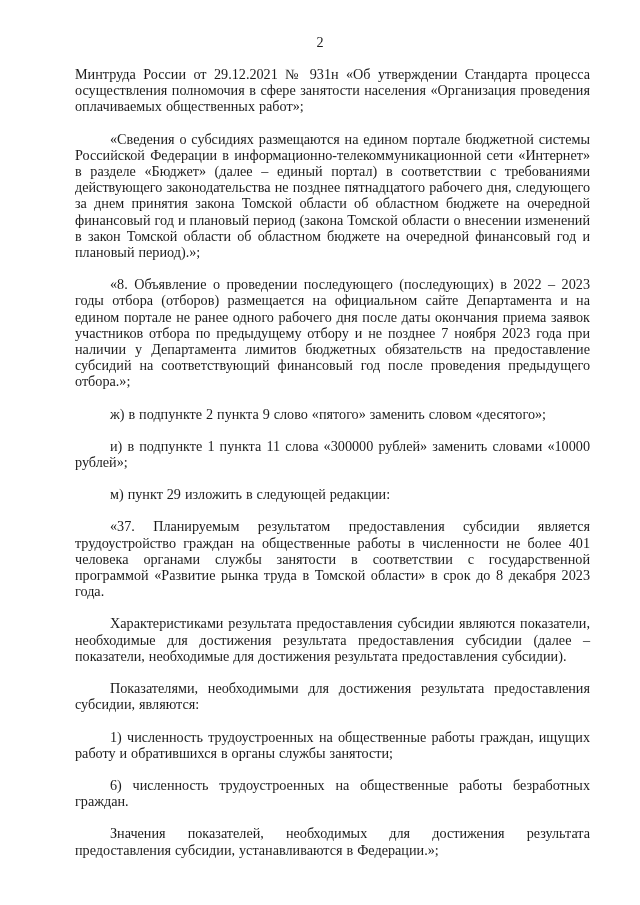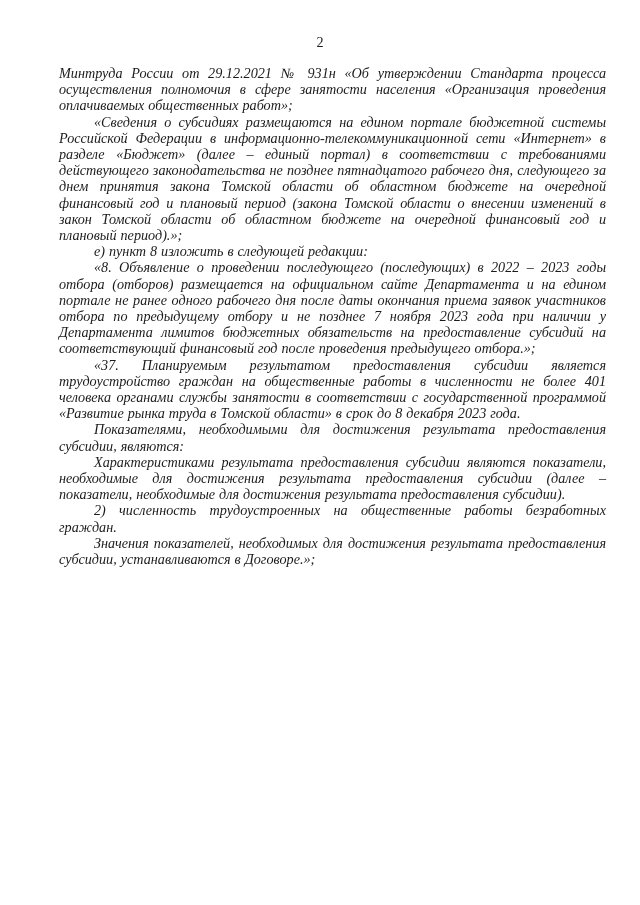--- a/index.html
+++ b/index.html
@@ -27,38 +27,40 @@
   .content {
     margin: 15px 34px 0 59px;
     font-size: 14.2px;
     line-height: 16.2px;
     text-align: justify;
     text-align-last: left;
     hyphens: none;
     word-spacing: 0.4px;
   }
   .content p {
-    margin: 0;
+    margin: 16px;
     padding: 0;
     text-indent: 35px;
-    font-style: italic;
   }
   .content p.no-indent {
     text-indent: 0;
   }
 </style>
 </head>
 <body>
 
 <div class="page">
   <div class="page-number">2</div>
   <div class="content">
     <p class="no-indent">Минтруда России от 29.12.2021 № 931н «Об утверждении Стандарта процесса осуществления полномочия в сфере занятости населения «Организация проведения оплачиваемых общественных работ»;</p>
     <p>«Сведения о субсидиях размещаются на едином портале бюджетной системы Российской Федерации в информационно-телекоммуникационной сети «Интернет» в разделе «Бюджет» (далее – единый портал) в соответствии с требованиями действующего законодательства не позднее пятнадцатого рабочего дня, следующего за днем принятия закона Томской области об областном бюджете на очередной финансовый год и плановый период (закона Томской области о внесении изменений в закон Томской области об областном бюджете на очередной финансовый год и плановый период).»;</p>
-    <p>е) пункт 8 изложить в следующей редакции:</p>
     <p>«8. Объявление о проведении последующего (последующих) в 2022 – 2023 годы отбора (отборов) размещается на официальном сайте Департамента и на едином портале не ранее одного рабочего дня после даты окончания приема заявок участников отбора по предыдущему отбору и не позднее 7 ноября 2023 года при наличии у Департамента лимитов бюджетных обязательств на предоставление субсидий на соответствующий финансовый год после проведения предыдущего отбора.»;</p>
+    <p>ж) в подпункте 2 пункта 9 слово «пятого» заменить словом «десятого»;</p>
+    <p>и) в подпункте 1 пункта 11 слова «300000 рублей» заменить словами «10000 рублей»;</p>
+    <p>м) пункт 29 изложить в следующей редакции:</p>
     <p>«37. Планируемым результатом предоставления субсидии является трудоустройство граждан на общественные работы в численности не более 401 человека органами службы занятости в соответствии с государственной программой «Развитие рынка труда в Томской области» в срок до 8 декабря 2023 года.</p>
+    <p>Характеристиками результата предоставления субсидии являются показатели, необходимые для достижения результата предоставления субсидии (далее – показатели, необходимые для достижения результата предоставления субсидии).</p>
     <p>Показателями, необходимыми для достижения результата предоставления субсидии, являются:</p>
-    <p>Характеристиками результата предоставления субсидии являются показатели, необходимые для достижения результата предоставления субсидии (далее – показатели, необходимые для достижения результата предоставления субсидии).</p>
-    <p>2) численность трудоустроенных на общественные работы безработных граждан.</p>
-    <p>Значения показателей, необходимых для достижения результата предоставления субсидии, устанавливаются в Договоре.»;</p>
+    <p>1) численность трудоустроенных на общественные работы граждан, ищущих работу и обратившихся в органы службы занятости;</p>
+    <p>6) численность трудоустроенных на общественные работы безработных граждан.</p>
+    <p>Значения показателей, необходимых для достижения результата предоставления субсидии, устанавливаются в Федерации.»;</p>
   </div>
 </div>
 
 </body></html>

